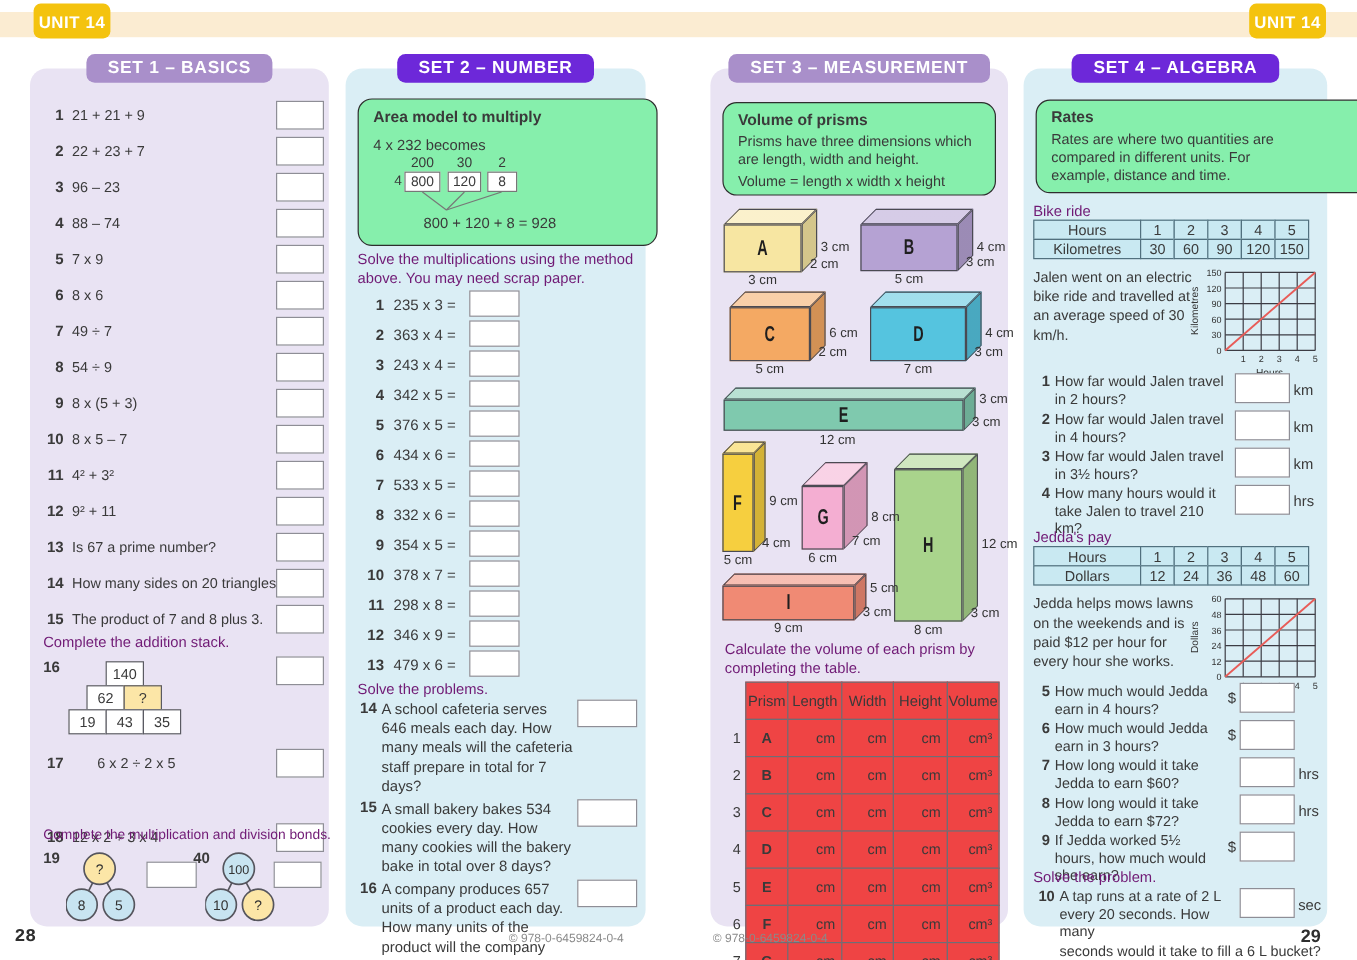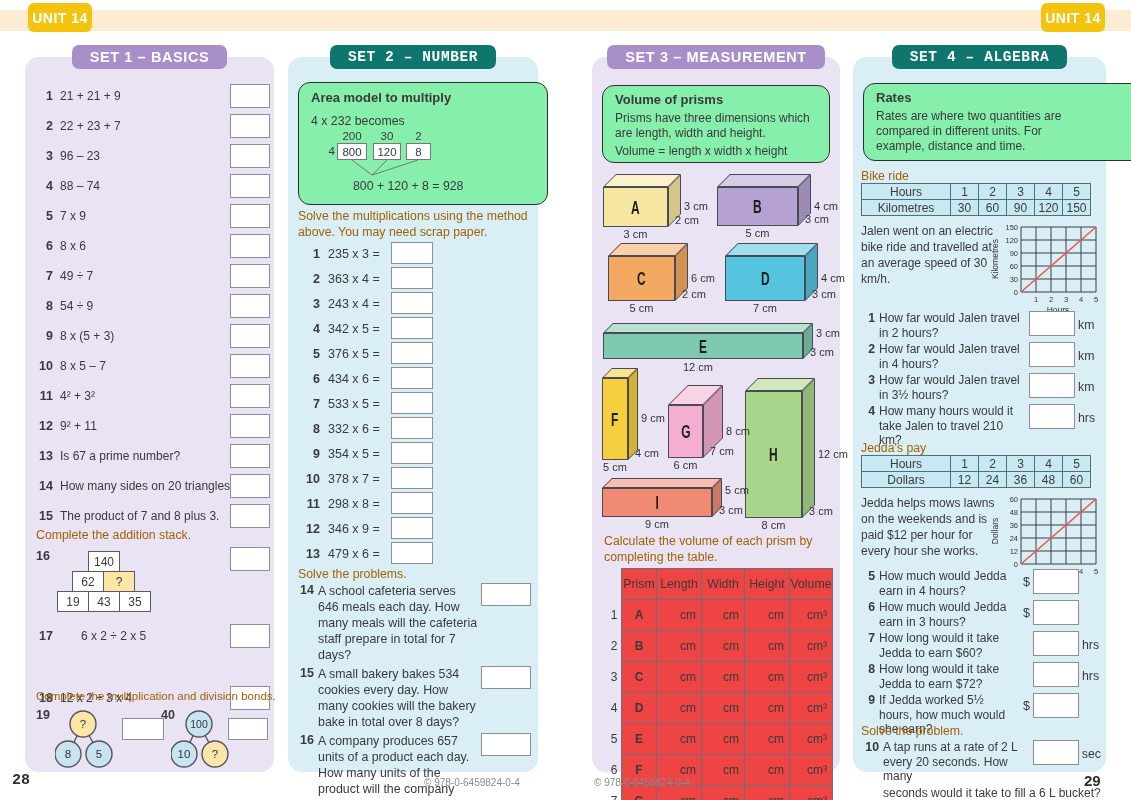--- a/index.html
+++ b/index.html
@@ -9,28 +9,28 @@
 
   .top-band { position:absolute; left:0; top:10px; width:1131px; height:21px; background:#fbecd2; }
   .unit-tag { position:absolute; top:3px; width:64px; height:29px; background:#f4c30e; border-radius:6px;
       color:#fff; font-weight:bold; font-size:14px; display:flex; align-items:center; justify-content:center; letter-spacing:.5px; }
 
   .col { position:absolute; top:45px; height:727px; }
   .set-header { position:relative; z-index:2; margin:0 auto; width:max-content; height:24px; padding:0 18px;
       border-radius:7px; color:#fff; font-weight:bold; font-size:14.5px; letter-spacing:.6px;
       display:flex; align-items:center; justify-content:center; }
   .hdr-purple { background:#a98fca; }
-  .hdr-cyan   { background:#0f766e;font-family:Liberation Mono, monospace; }
+  .hdr-cyan   { background:#6d28d9; }
   .panel { position:absolute; left:0; right:0; top:12px; bottom:0; border-radius:14px; }
   .bg-lav  { background:#e9e3f3; }
   .bg-blue { background:#daeef5; }
 
   .abs { position:absolute; }
   .bx { background:#fff; border:1.5px solid #8e8e96; }
-  .instr { font-size:12.3px; color:#a16207; }
+  .instr { font-size:12.3px; color:#701a75; }
   .nowrap { white-space:nowrap; }
 
   
   .s1row { position:relative; height:30px; display:flex; align-items:center; }
   .s1num { width:18px; text-align:right; font-weight:bold; font-size:12.5px; flex:none; }
   .s1txt { margin-left:7px; font-size:12px; white-space:nowrap; }
   .s1box { position:absolute; left:195px; top:3px; width:40px; height:24px; }
   .pyr-box { position:absolute; width:32px; height:21px; background:#fff; border:1.2px solid #5a5a62;
       display:flex; align-items:center; justify-content:center; font-size:12px; }
   .pyr-box.yellow { background:#fce6a7; }

